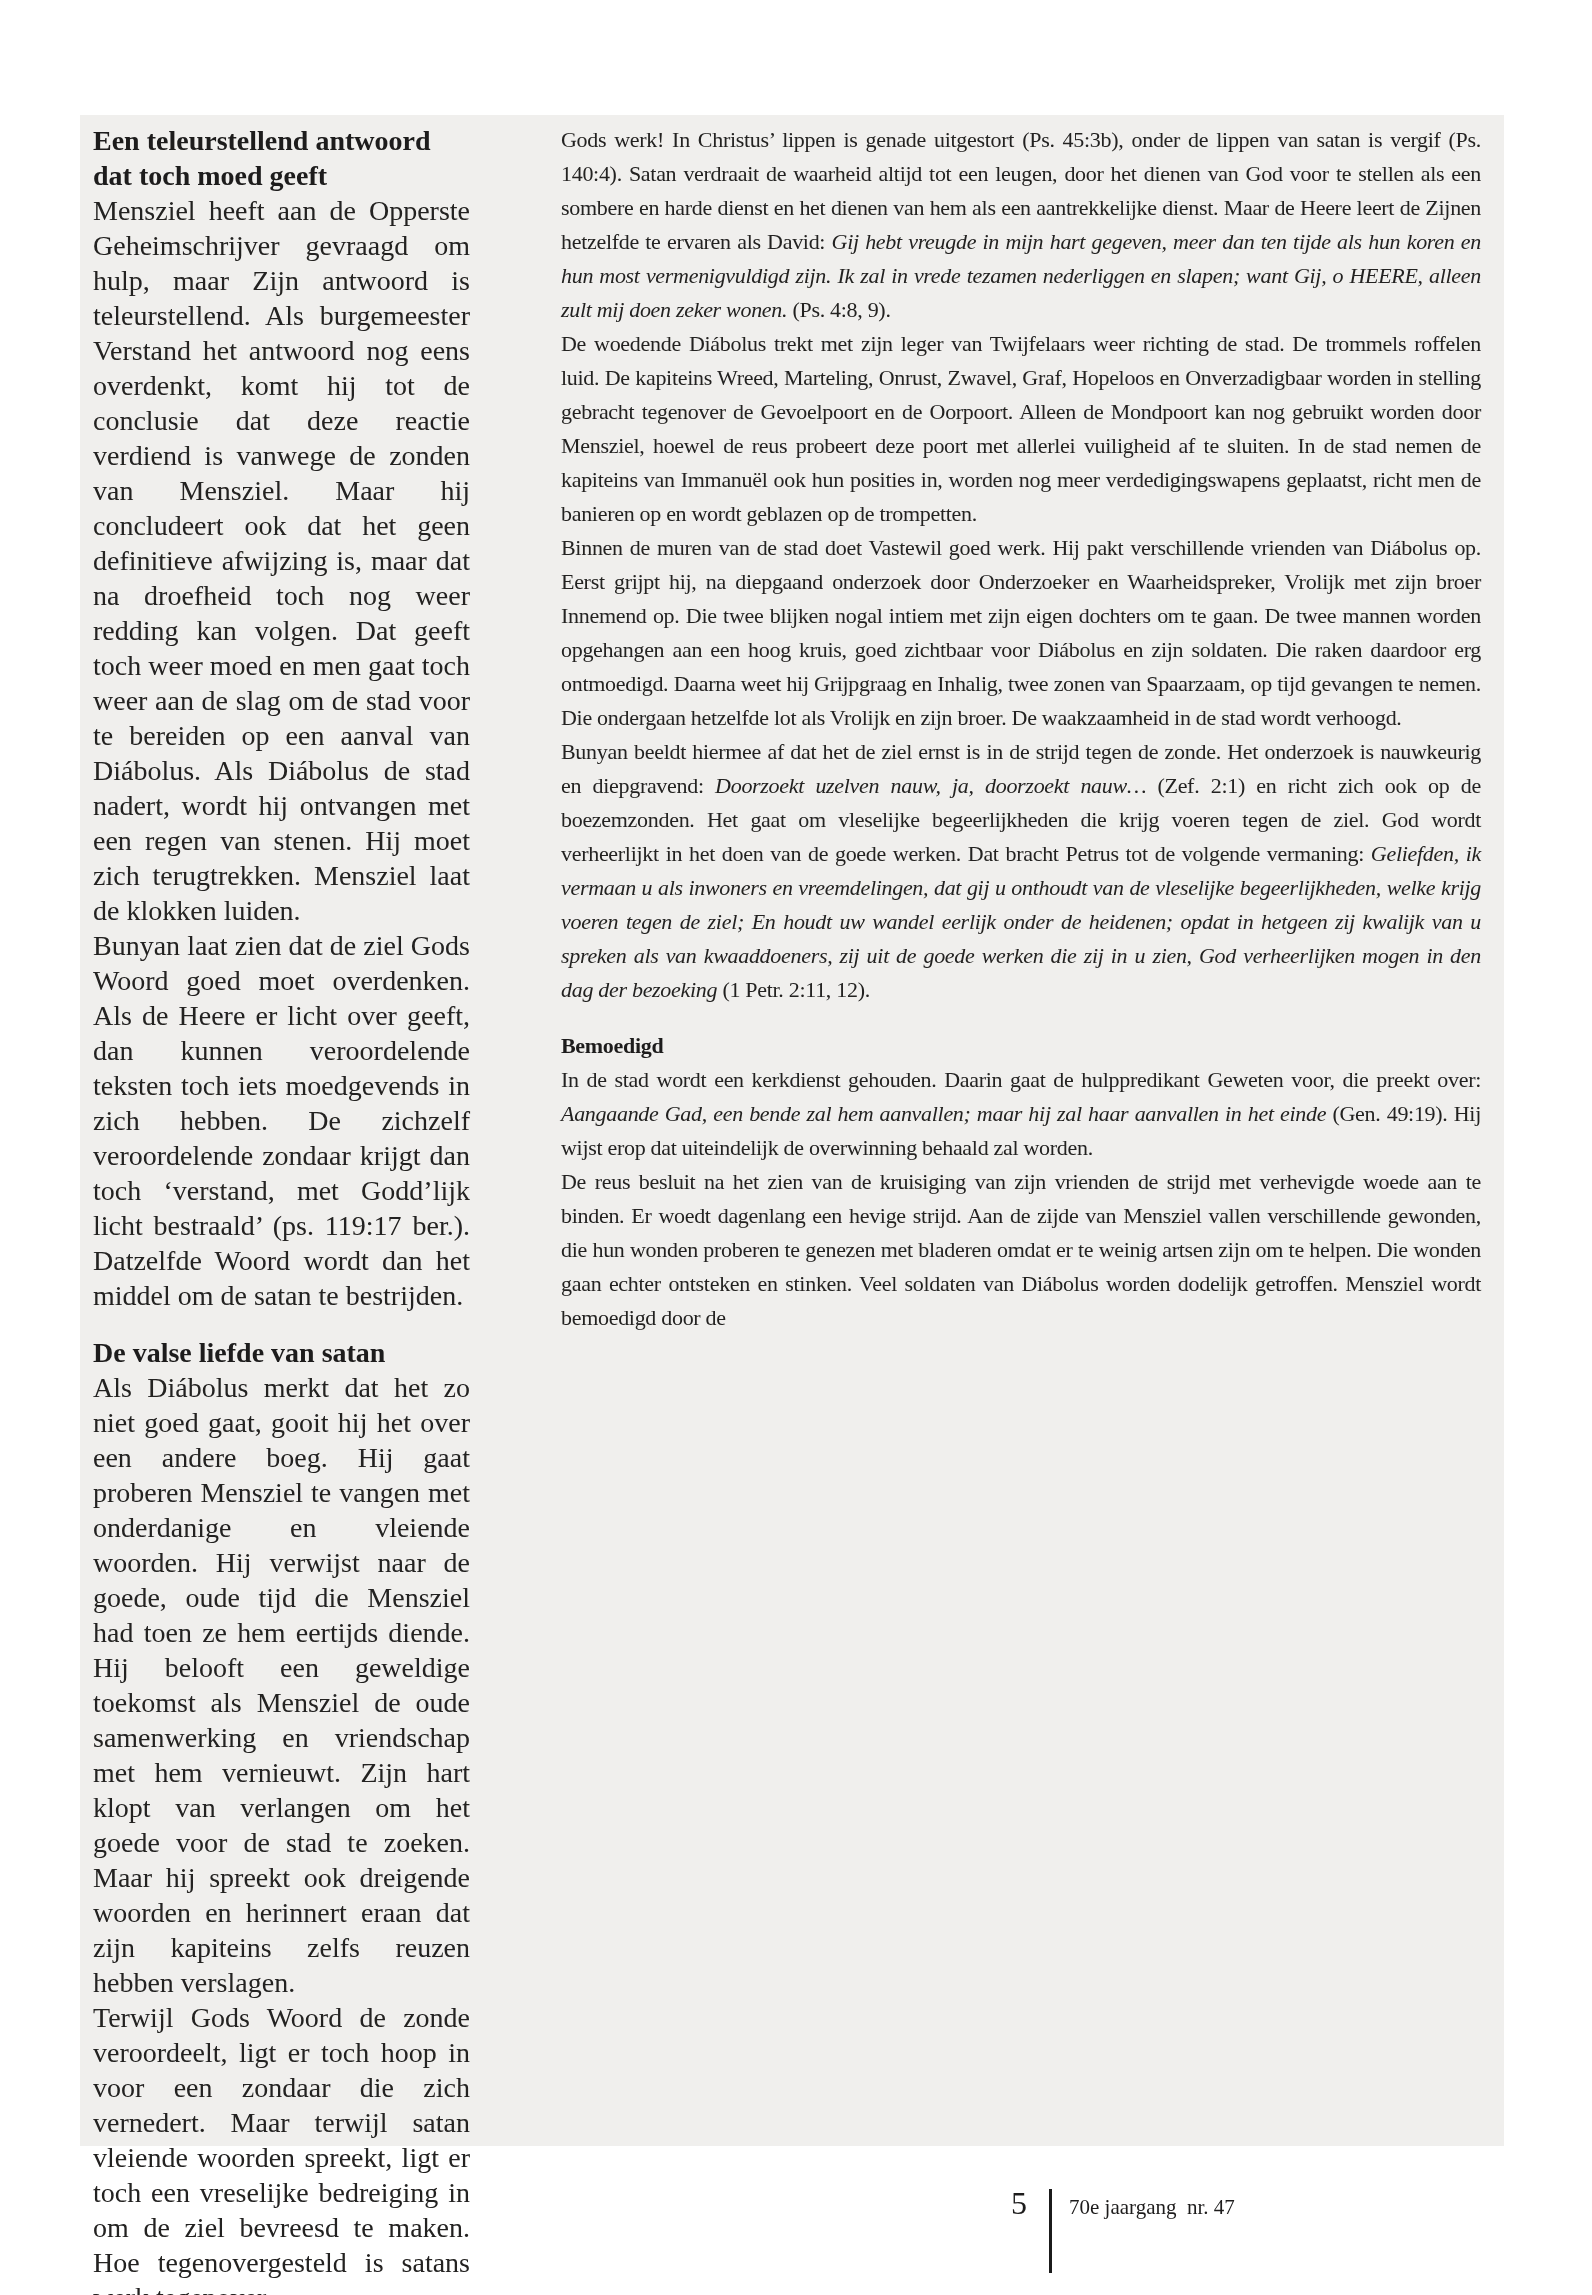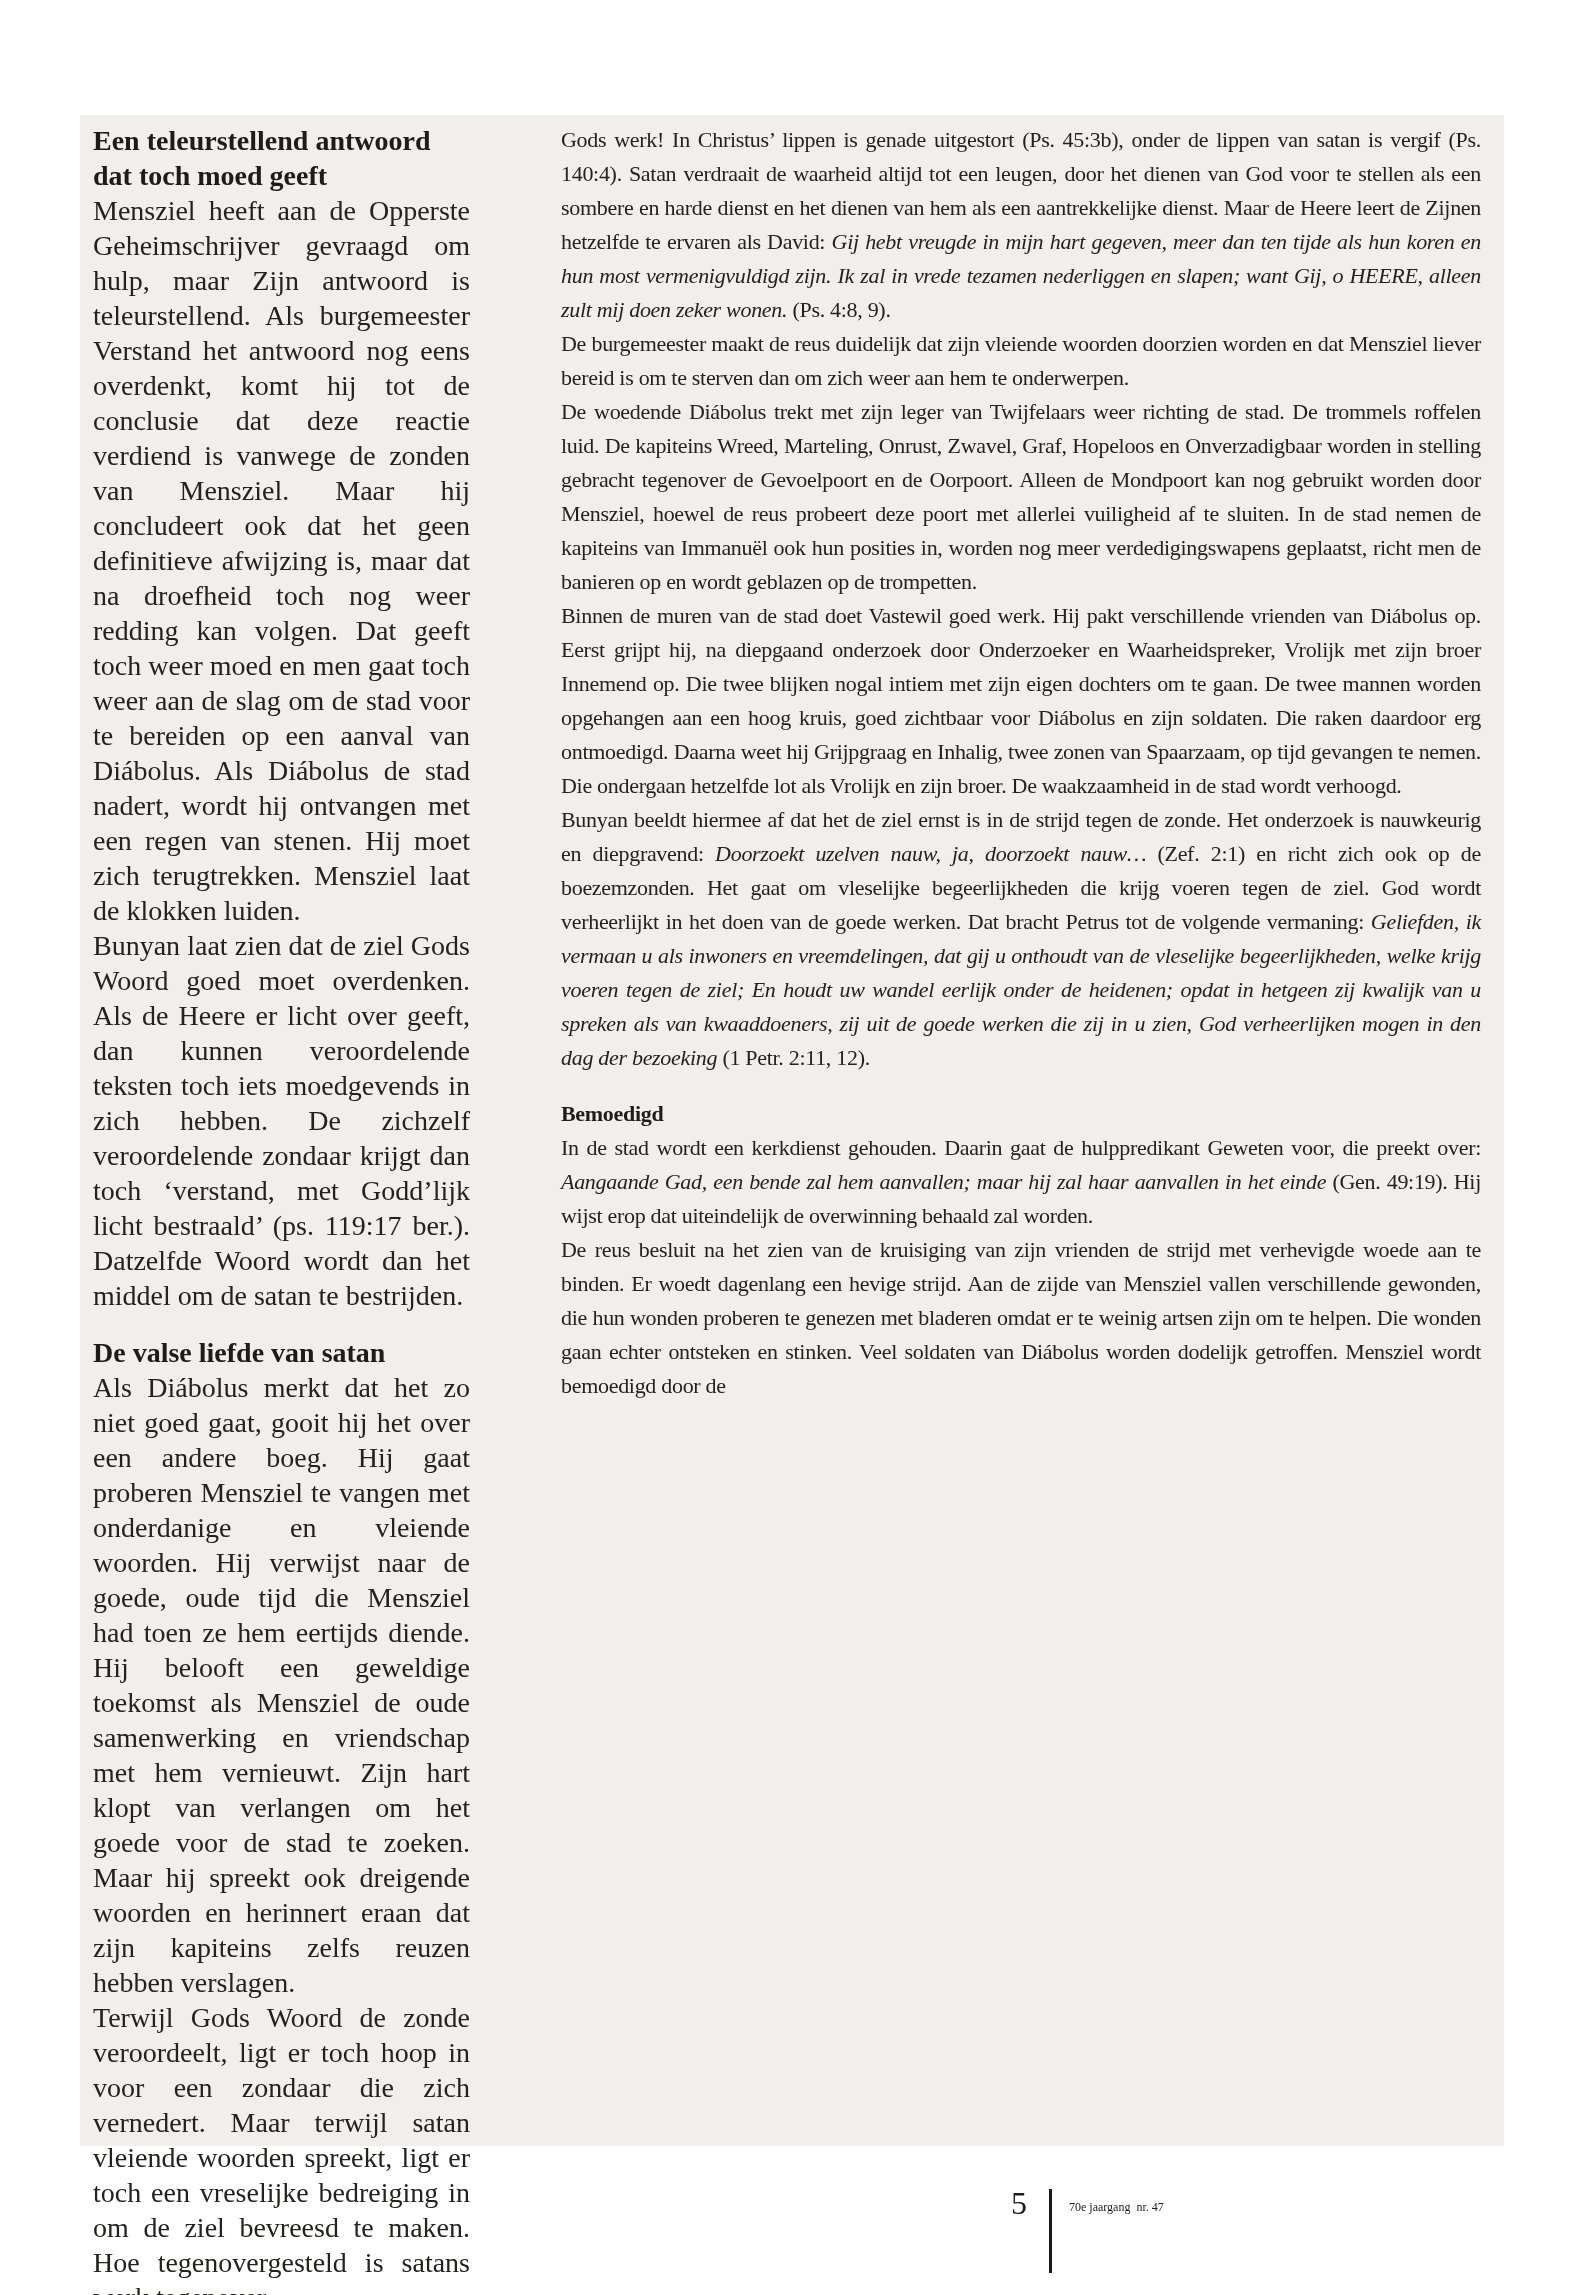--- a/index.html
+++ b/index.html
@@ -74,21 +74,21 @@
     left: 1049px;
     top: 2189px;
     width: 2.6px;
     height: 84px;
     background: #1b1b1b;
   }
   .footer-edition {
     position: absolute;
     left: 1069px;
     top: 2195px;
-    font-size: 12px;
+    font-size: 21px;
     line-height: 24px;
     color: #1d1c1c;
     white-space: pre;
   }
 </style>
 </head>
 <body>
 
 <div class="sheet">
 
@@ -98,21 +98,20 @@
     <p class="blk-h">Een teleurstellend antwoord dat toch moed geeft</p>
     <p class="blk-p">Mensziel heeft aan de Opperste Geheimschrijver gevraagd om hulp, maar Zijn antwoord is teleurstellend. Als burgemeester Verstand het antwoord nog eens overdenkt, komt hij tot de conclusie dat deze reactie verdiend is vanwege de zonden van Mensziel. Maar hij concludeert ook dat het geen definitieve afwijzing is, maar dat na droefheid toch nog weer redding kan volgen. Dat geeft toch weer moed en men gaat toch weer aan de slag om de stad voor te bereiden op een aanval van Diábolus. Als Diábolus de stad nadert, wordt hij ontvangen met een regen van stenen. Hij moet zich terugtrekken. Mensziel laat de klokken luiden.</p>
     <p class="blk-p">Bunyan laat zien dat de ziel Gods Woord goed moet overdenken. Als de Heere er licht over geeft, dan kunnen veroordelende teksten toch iets moedgevends in zich hebben. De zichzelf veroordelende zondaar krijgt dan toch ‘verstand, met Godd’lijk licht bestraald’ (ps. 119:17 ber.). Datzelfde Woord wordt dan het middel om de satan te bestrijden.</p>
     <p class="blk-h">De valse liefde van satan</p>
     <p class="blk-p">Als Diábolus merkt dat het zo niet goed gaat, gooit hij het over een andere boeg. Hij gaat proberen Mensziel te vangen met onderdanige en vleiende woorden. Hij verwijst naar de goede, oude tijd die Mensziel had toen ze hem eertijds diende. Hij belooft een geweldige toekomst als Mensziel de oude samenwerking en vriendschap met hem vernieuwt. Zijn hart klopt van verlangen om het goede voor de stad te zoeken. Maar hij spreekt ook dreigende woorden en herinnert eraan dat zijn kapiteins zelfs reuzen hebben verslagen.</p>
     <p class="blk-p">Terwijl Gods Woord de zonde veroordeelt, ligt er toch hoop in voor een zondaar die zich vernedert. Maar terwijl satan vleiende woorden spreekt, ligt er toch een vreselijke bedreiging in om de ziel bevreesd te maken. Hoe tegenovergesteld is satans werk tegenover</p>
   </div>
 
   <div class="col col-right">
     <p class="blk-p"><span>Gods werk! In Christus’ lippen is genade uitgestort (Ps. 45:3b), onder de lippen van satan is vergif (Ps. 140:4). Satan verdraait de waarheid altijd tot een leugen, door het dienen van God voor te stellen als een sombere en harde dienst en het dienen van hem als een aantrekkelijke dienst. Maar de Heere leert de Zijnen hetzelfde te ervaren als David: </span><i>Gij hebt vreugde in mijn hart gegeven, meer dan ten tijde als hun koren en hun most vermenigvuldigd zijn. Ik zal in vrede tezamen nederliggen en slapen; want Gij, o HEERE, alleen zult mij doen zeker wonen.</i><span> (Ps. 4:8, 9).</span></p>
-    <p class="blk-p">De burgemeester maakt de reus duidelijk dat zijn vleiende woorden doorzien worden en dat Mensziel liever bereid is om te sterven dan om zich weer aan hem te onderwerpen.</p>
     <p class="blk-p">De woedende Diábolus trekt met zijn leger van Twijfelaars weer richting de stad. De trommels roffelen luid. De kapiteins Wreed, Marteling, Onrust, Zwavel, Graf, Hopeloos en Onverzadigbaar worden in stelling gebracht tegenover de Gevoelpoort en de Oorpoort. Alleen de Mondpoort kan nog gebruikt worden door Mensziel, hoewel de reus probeert deze poort met allerlei vuiligheid af te sluiten. In de stad nemen de kapiteins van Immanuël ook hun posities in, worden nog meer verdedigingswapens geplaatst, richt men de banieren op en wordt geblazen op de trompetten.</p>
     <p class="blk-p">Binnen de muren van de stad doet Vastewil goed werk. Hij pakt verschillende vrienden van Diábolus op. Eerst grijpt hij, na diepgaand onderzoek door Onderzoeker en Waarheidspreker, Vrolijk met zijn broer Innemend op. Die twee blijken nogal intiem met zijn eigen dochters om te gaan. De twee mannen worden opgehangen aan een hoog kruis, goed zichtbaar voor Diábolus en zijn soldaten. Die raken daardoor erg ontmoedigd. Daarna weet hij Grijpgraag en Inhalig, twee zonen van Spaarzaam, op tijd gevangen te nemen. Die ondergaan hetzelfde lot als Vrolijk en zijn broer. De waakzaamheid in de stad wordt verhoogd.</p>
     <p class="blk-p"><span>Bunyan beeldt hiermee af dat het de ziel ernst is in de strijd tegen de zonde. Het onderzoek is nauwkeurig en diepgravend: </span><i>Doorzoekt uzelven nauw, ja, doorzoekt nauw…</i><span> (Zef. 2:1) en richt zich ook op de boezemzonden. Het gaat om vleselijke begeerlijkheden die krijg voeren tegen de ziel. God wordt verheerlijkt in het doen van de goede werken. Dat bracht Petrus tot de volgende vermaning: </span><i>Geliefden, ik vermaan u als inwoners en vreemdelingen, dat gij u onthoudt van de vleselijke begeerlijkheden, welke krijg voeren tegen de ziel; En houdt uw wandel eerlijk onder de heidenen; opdat in hetgeen zij kwalijk van u spreken als van kwaaddoeners, zij uit de goede werken die zij in u zien, God verheerlijken mogen in den dag der bezoeking</i><span> (1 Petr. 2:11, 12).</span></p>
     <p class="blk-h">Bemoedigd</p>
     <p class="blk-p"><span>In de stad wordt een kerkdienst gehouden. Daarin gaat de hulppredikant Geweten voor, die preekt over: </span><i>Aangaande Gad, een bende zal hem aanvallen; maar hij zal haar aanvallen in het einde</i><span> (Gen. 49:19). Hij wijst erop dat uiteindelijk de overwinning behaald zal worden.</span></p>
     <p class="blk-p">De reus besluit na het zien van de kruisiging van zijn vrienden de strijd met verhevigde woede aan te binden. Er woedt dagenlang een hevige strijd. Aan de zijde van Mensziel vallen verschillende gewonden, die hun wonden proberen te genezen met bladeren omdat er te weinig artsen zijn om te helpen. Die wonden gaan echter ontsteken en stinken. Veel soldaten van Diábolus worden dodelijk getroffen. Mensziel wordt bemoedigd door de</p>
   </div>
 
   <div class="footer-pagenum">5</div>
   <div class="footer-rule"></div>

